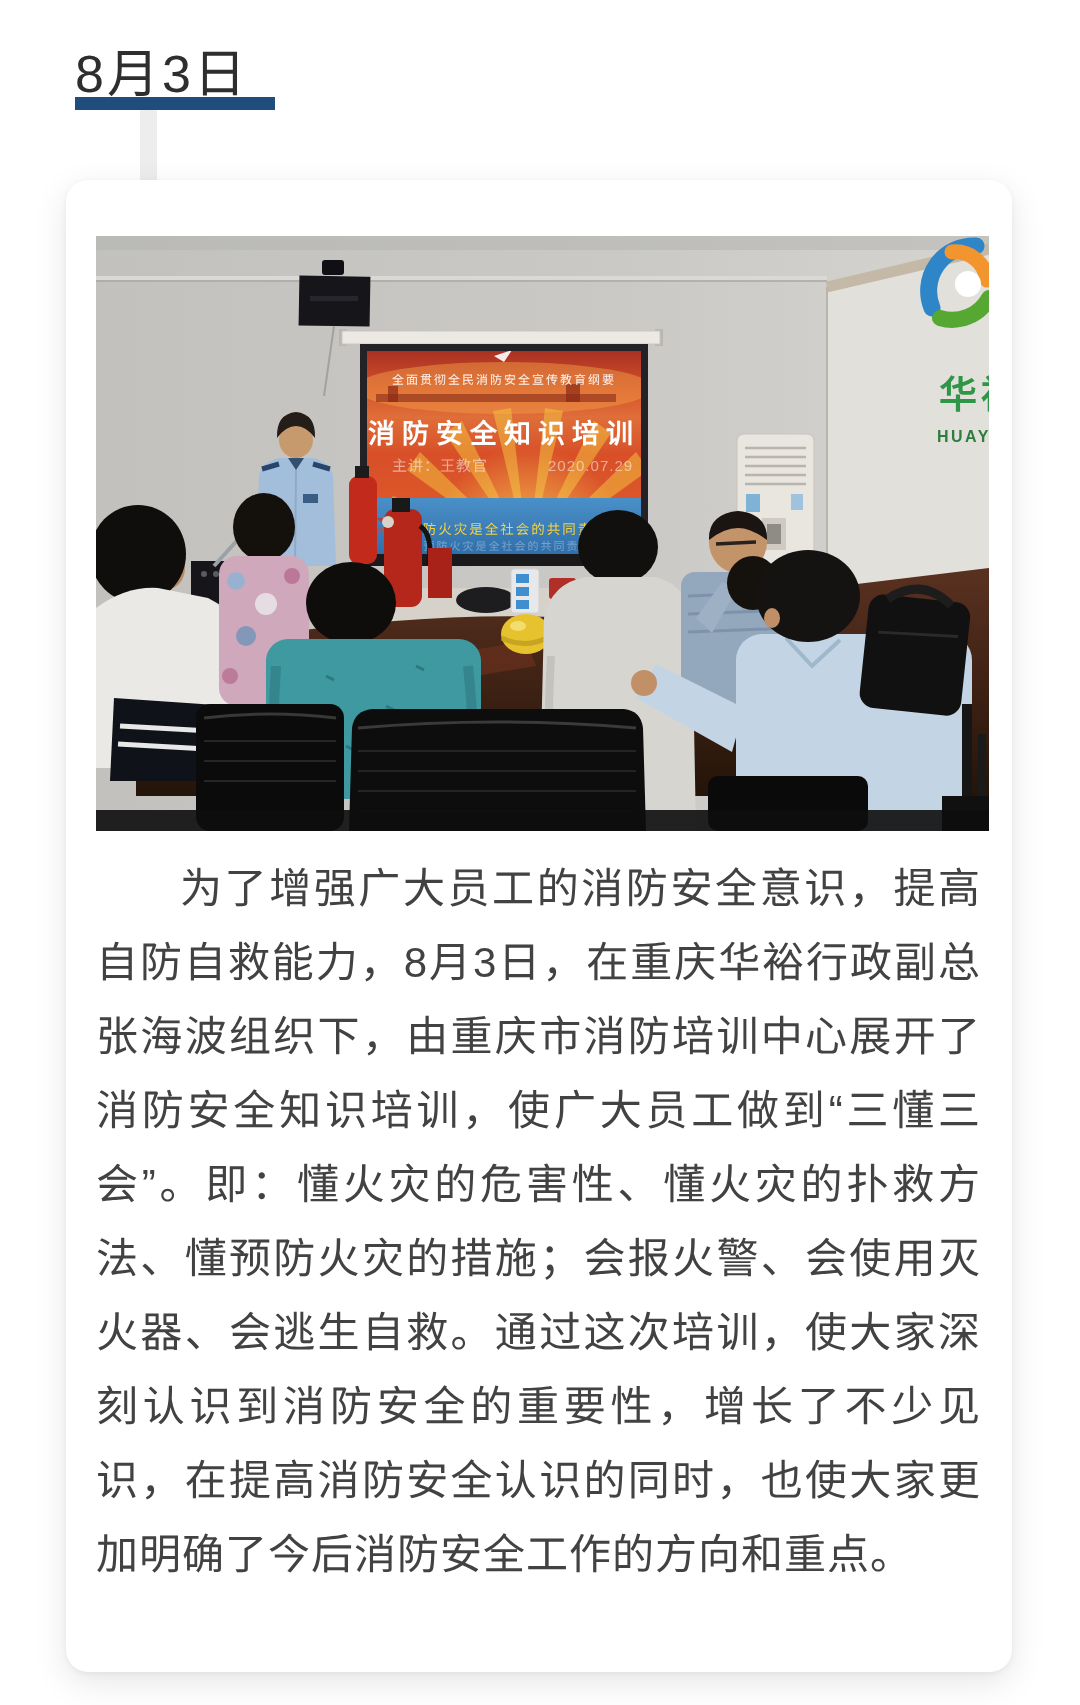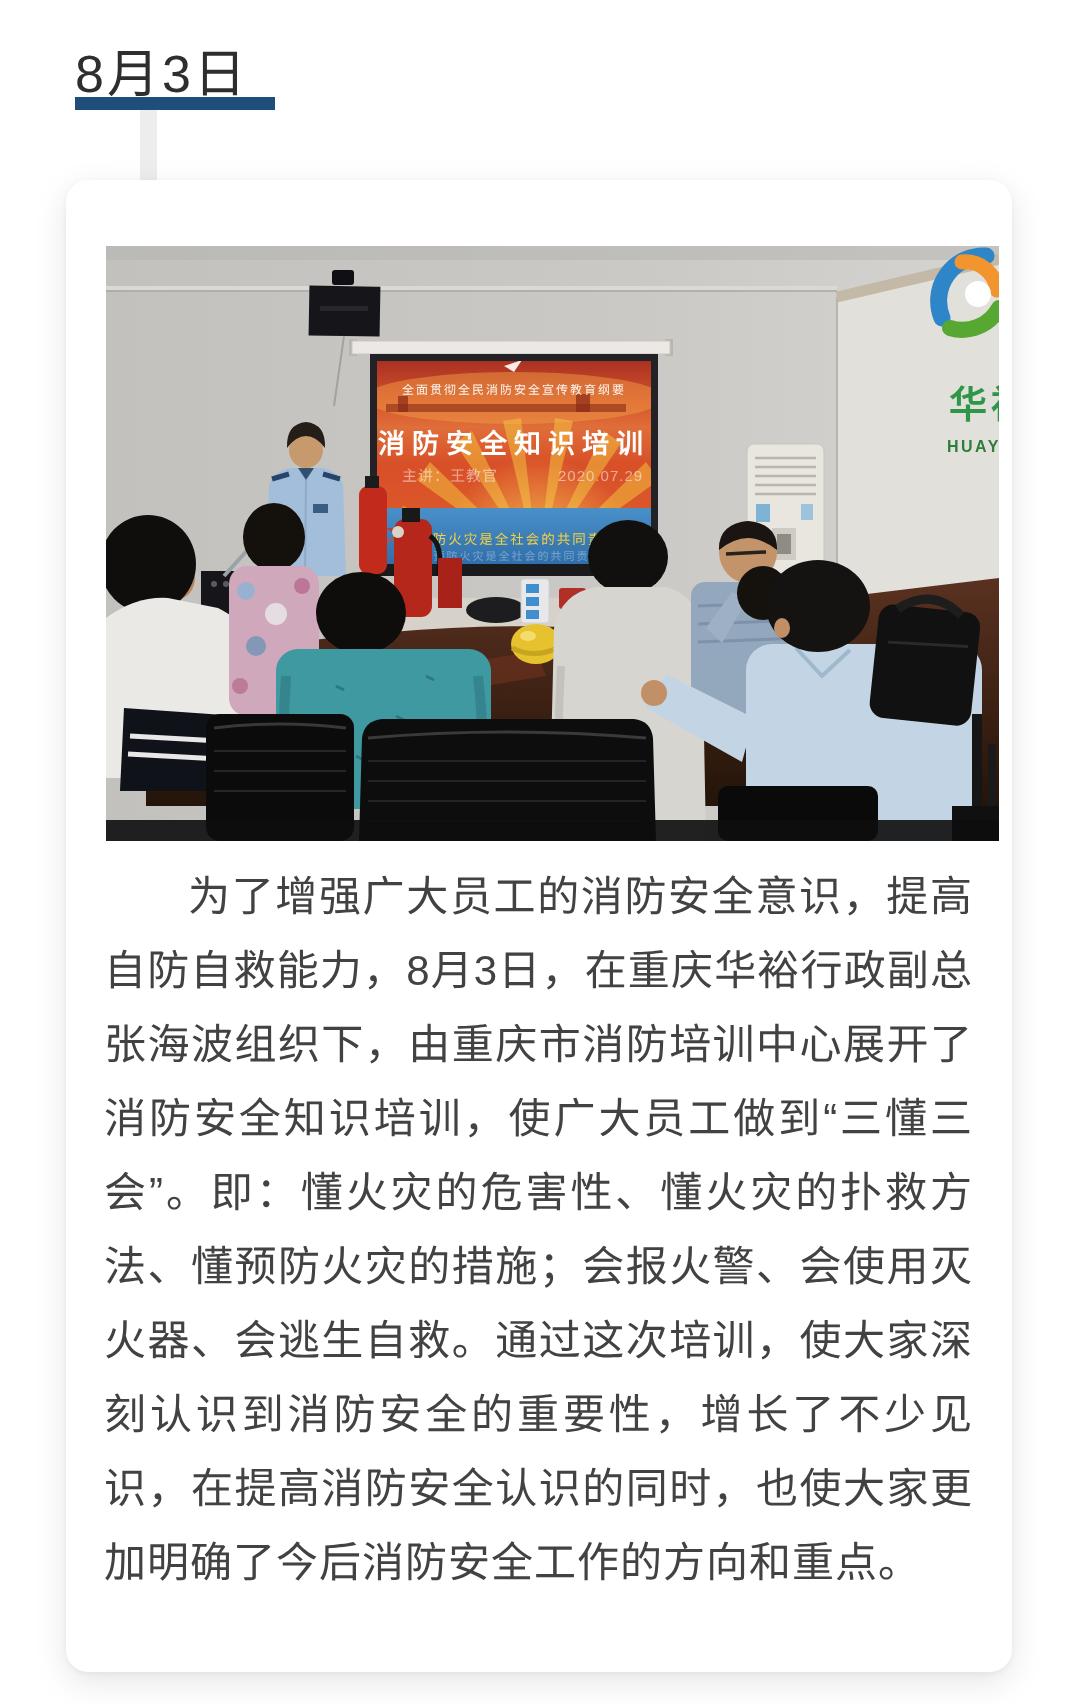--- a/index.html
+++ b/index.html
@@ -4,26 +4,26 @@
 <style>
   html,body{margin:0;padding:0;background:#ffffff;}
   .page{position:relative;width:1080px;height:1705px;background:#ffffff;overflow:hidden;
         font-family:"Liberation Sans","DejaVu Sans",sans-serif;padding-left:29px;}
   .page-title{position:absolute;left:75px;top:8px;font-size:52px;line-height:62px;
         color:#2e2e2e;font-weight:400;letter-spacing:3px;}
   .accent-bar{position:absolute;left:75px;top:97px;width:200px;height:13px;background:#1f4e7d;}
   .timeline-connector{position:absolute;left:140px;top:110px;width:17px;height:74px;background:#ededed;}
   .article-card{position:absolute;left:66px;top:180px;width:946px;height:1492px;background:#ffffff;
         border-radius:22px;box-shadow:0 10px 34px rgba(0,0,0,0.10),0 2px 6px rgba(0,0,0,0.05);}
-  .article-photo{position:absolute;left:26px;top:52px;width:893px;height:595px;margin:14px;
+  .article-photo{position:absolute;left:26px;top:52px;width:893px;height:595px;margin:4px;
         overflow:hidden;background:#0369a1;}
   .article-photo svg{display:block;width:100%;height:100%;}
   .body-text{position:absolute;left:26px;top:668px;width:893px;color:#424242;
         font-size:42px;line-height:74px;text-align:justify;letter-spacing:1px;}
-  .body-text p{margin:12px;}
+  .body-text p{margin:4px;}
   .body-text p.lead{text-indent:2em;}
   .slide-header{font-size:12px;fill:#ffffff;opacity:.92;letter-spacing:2px;}
   .slide-title{font-size:27px;fill:#ffffff;font-weight:bold;letter-spacing:7px;}
   .slide-sub{font-size:15px;fill:#ffffff;opacity:.5;letter-spacing:1px;}
   .banner-text{font-size:13.5px;fill:#f7d23e;letter-spacing:2px;}
   .banner-text-faint{font-size:11px;fill:#d8e8f8;opacity:.4;letter-spacing:2px;}
   .logo-cn{font-size:38px;fill:#2f9648;font-weight:bold;letter-spacing:4px;}
   .logo-en{font-size:16px;fill:#2e7d3c;font-weight:bold;letter-spacing:2.5px;}
 </style>
 </head>

